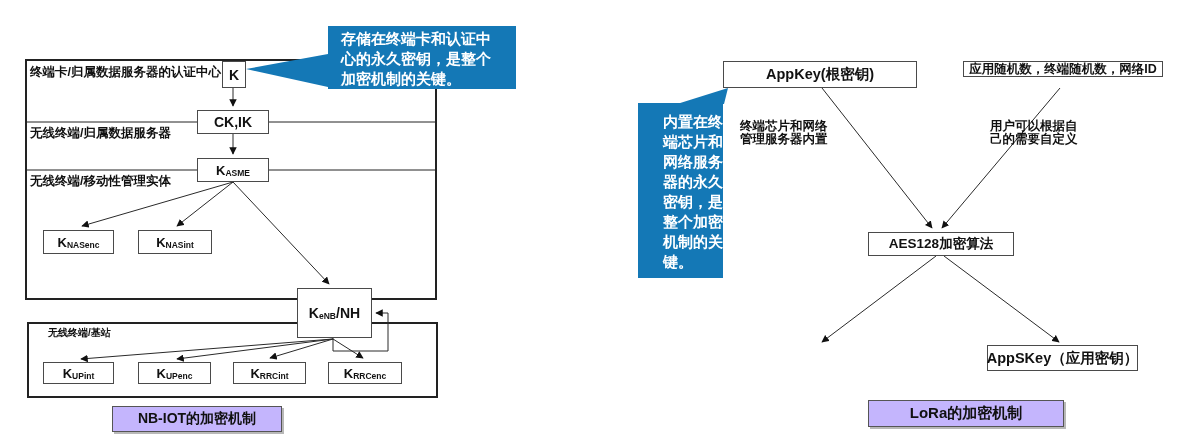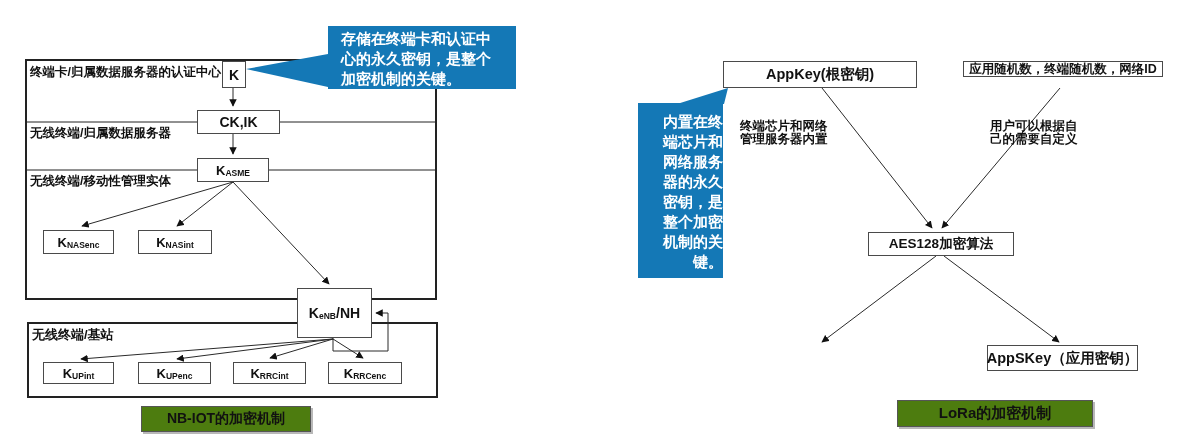--- a/index.html
+++ b/index.html
@@ -14,24 +14,24 @@
     white-space:nowrap; color:#111;
   }
   .node {
     position:absolute; z-index:3; background:#fff; border:1px solid #4a4a4a;
     display:flex; align-items:center; justify-content:center;
     font-weight:bold; font-size:13px; box-sizing:border-box; white-space:nowrap;
   }
   .node .ksub { font-size:8.5px; position:relative; top:2.5px; }
   .node.big { font-size:14px; }
   .caption-box {
-    position:absolute; z-index:3; background:#4d7c0f; border:1px solid #555;
+    position:absolute; z-index:3; background:#c4b5fd; border:1px solid #555;
     box-shadow:2px 2px 0 #b8b8b8;
     display:flex; align-items:center; justify-content:center;
-    font-weight:bold; box-sizing:border-box;margin-left:29px;
+    font-weight:bold; box-sizing:border-box;
   }
   .callout {
     position:absolute; z-index:4; background:#1478b6; color:#ffffff;
     font-weight:bold; font-size:15px; line-height:20px;
     white-space:pre-line; box-sizing:border-box;
   }
   .note {
     position:absolute; z-index:2; font-weight:bold; font-size:12.5px;
     line-height:13px; white-space:pre-line; color:#111;
   }
@@ -79,25 +79,25 @@
     <path d="M728,88 L677,104 L724,104 Z" fill="#1478b6"></path>
   </svg>
 
   <div class="callout" style="left:328px; top:26px; width:188px; height:63px; padding:3px 16px 0 13px;">存储在终端卡和认证中
 心的永久密钥，是整个
 加密机制的关键。</div>
 
   <div class="rowlabel" style="left:30px; top:64px;">终端卡/归属数据服务器的认证中心</div>
   <div class="rowlabel" style="left:30px; top:125px;">无线终端/归属数据服务器</div>
   <div class="rowlabel" style="left:30px; top:173px;">无线终端/移动性管理实体</div>
-  <div class="rowlabel" style="left:32px; top:326px; font-size:13px;">无线终端/基站</div>
+  <div class="rowlabel" style="left:48px; top:326px; font-size:10px;">无线终端/基站</div>
 
   <div class="node big" style="left:222px; top:61px; width:24px; height:27px;">K</div>
 
-  <div class="node big" style="left:197px; top:110px; width:83px; height:24px;">CK,IK</div>
+  <div class="node big" style="left:197px; top:110px; width:72px; height:24px;">CK,IK</div>
 
   <div class="node" style="left:197px; top:158px; width:72px; height:24px;">
     <span>K</span>
       <span class="ksub">ASME</span>
       <span></span>
   </div>
 
   <div class="node" style="left:43px; top:230px; width:71px; height:24px;">
     <span>K</span>
       <span class="ksub">NASenc</span>
@@ -135,21 +135,21 @@
   </div>
 
   <div class="node" style="left:328px; top:362px; width:74px; height:22px;">
     <span>K</span>
       <span class="ksub">RRCenc</span>
       <span></span>
   </div>
 
   <div class="caption-box" style="left:112px; top:406px; width:170px; height:26px; font-size:14px;">NB-IOT的加密机制</div>
 
-  <div class="callout" style="left:638px; top:103px; width:85px; height:175px; padding:9px 0 0 1px;text-align:right;">内置在终
+  <div class="callout" style="left:638px; top:103px; width:85px; height:175px; padding:9px 0 0 25px;">内置在终
 端芯片和
 网络服务
 器的永久
 密钥，是
 整个加密
 机制的关
 键。</div>
 
   <div class="node big" style="left:723px; top:61px; width:194px; height:27px; font-size:14.5px;">AppKey(根密钥)</div>
 

